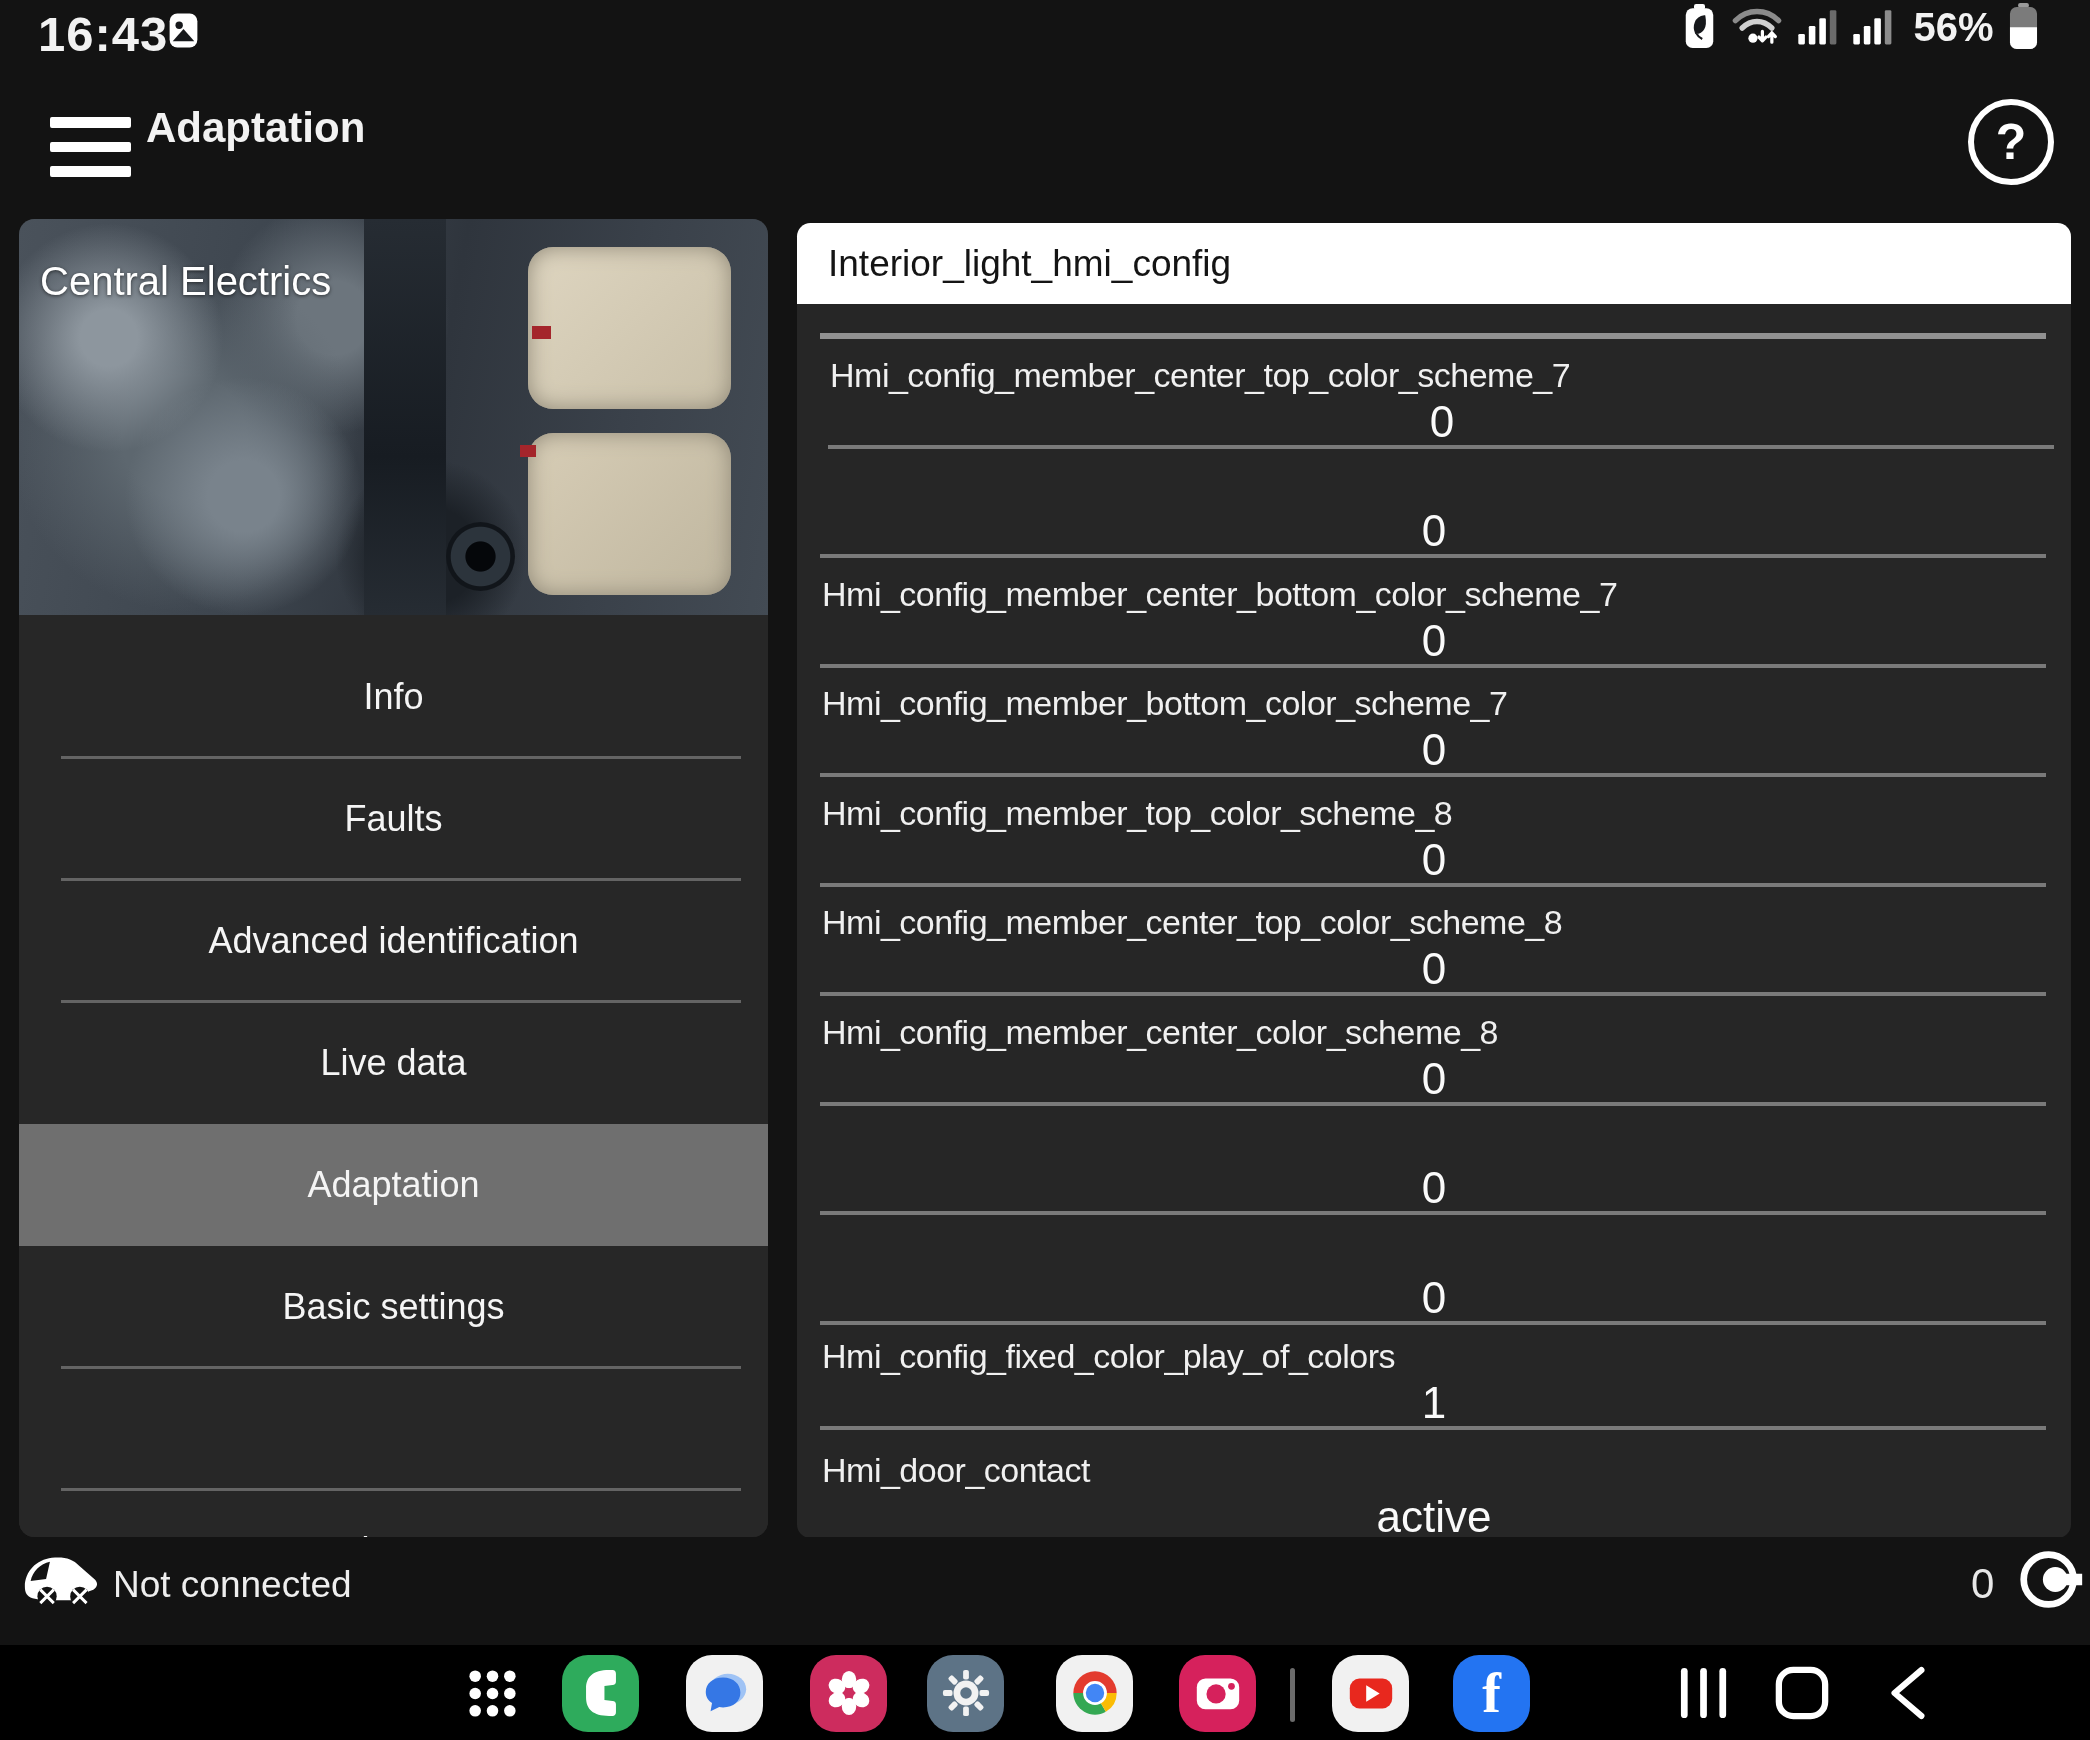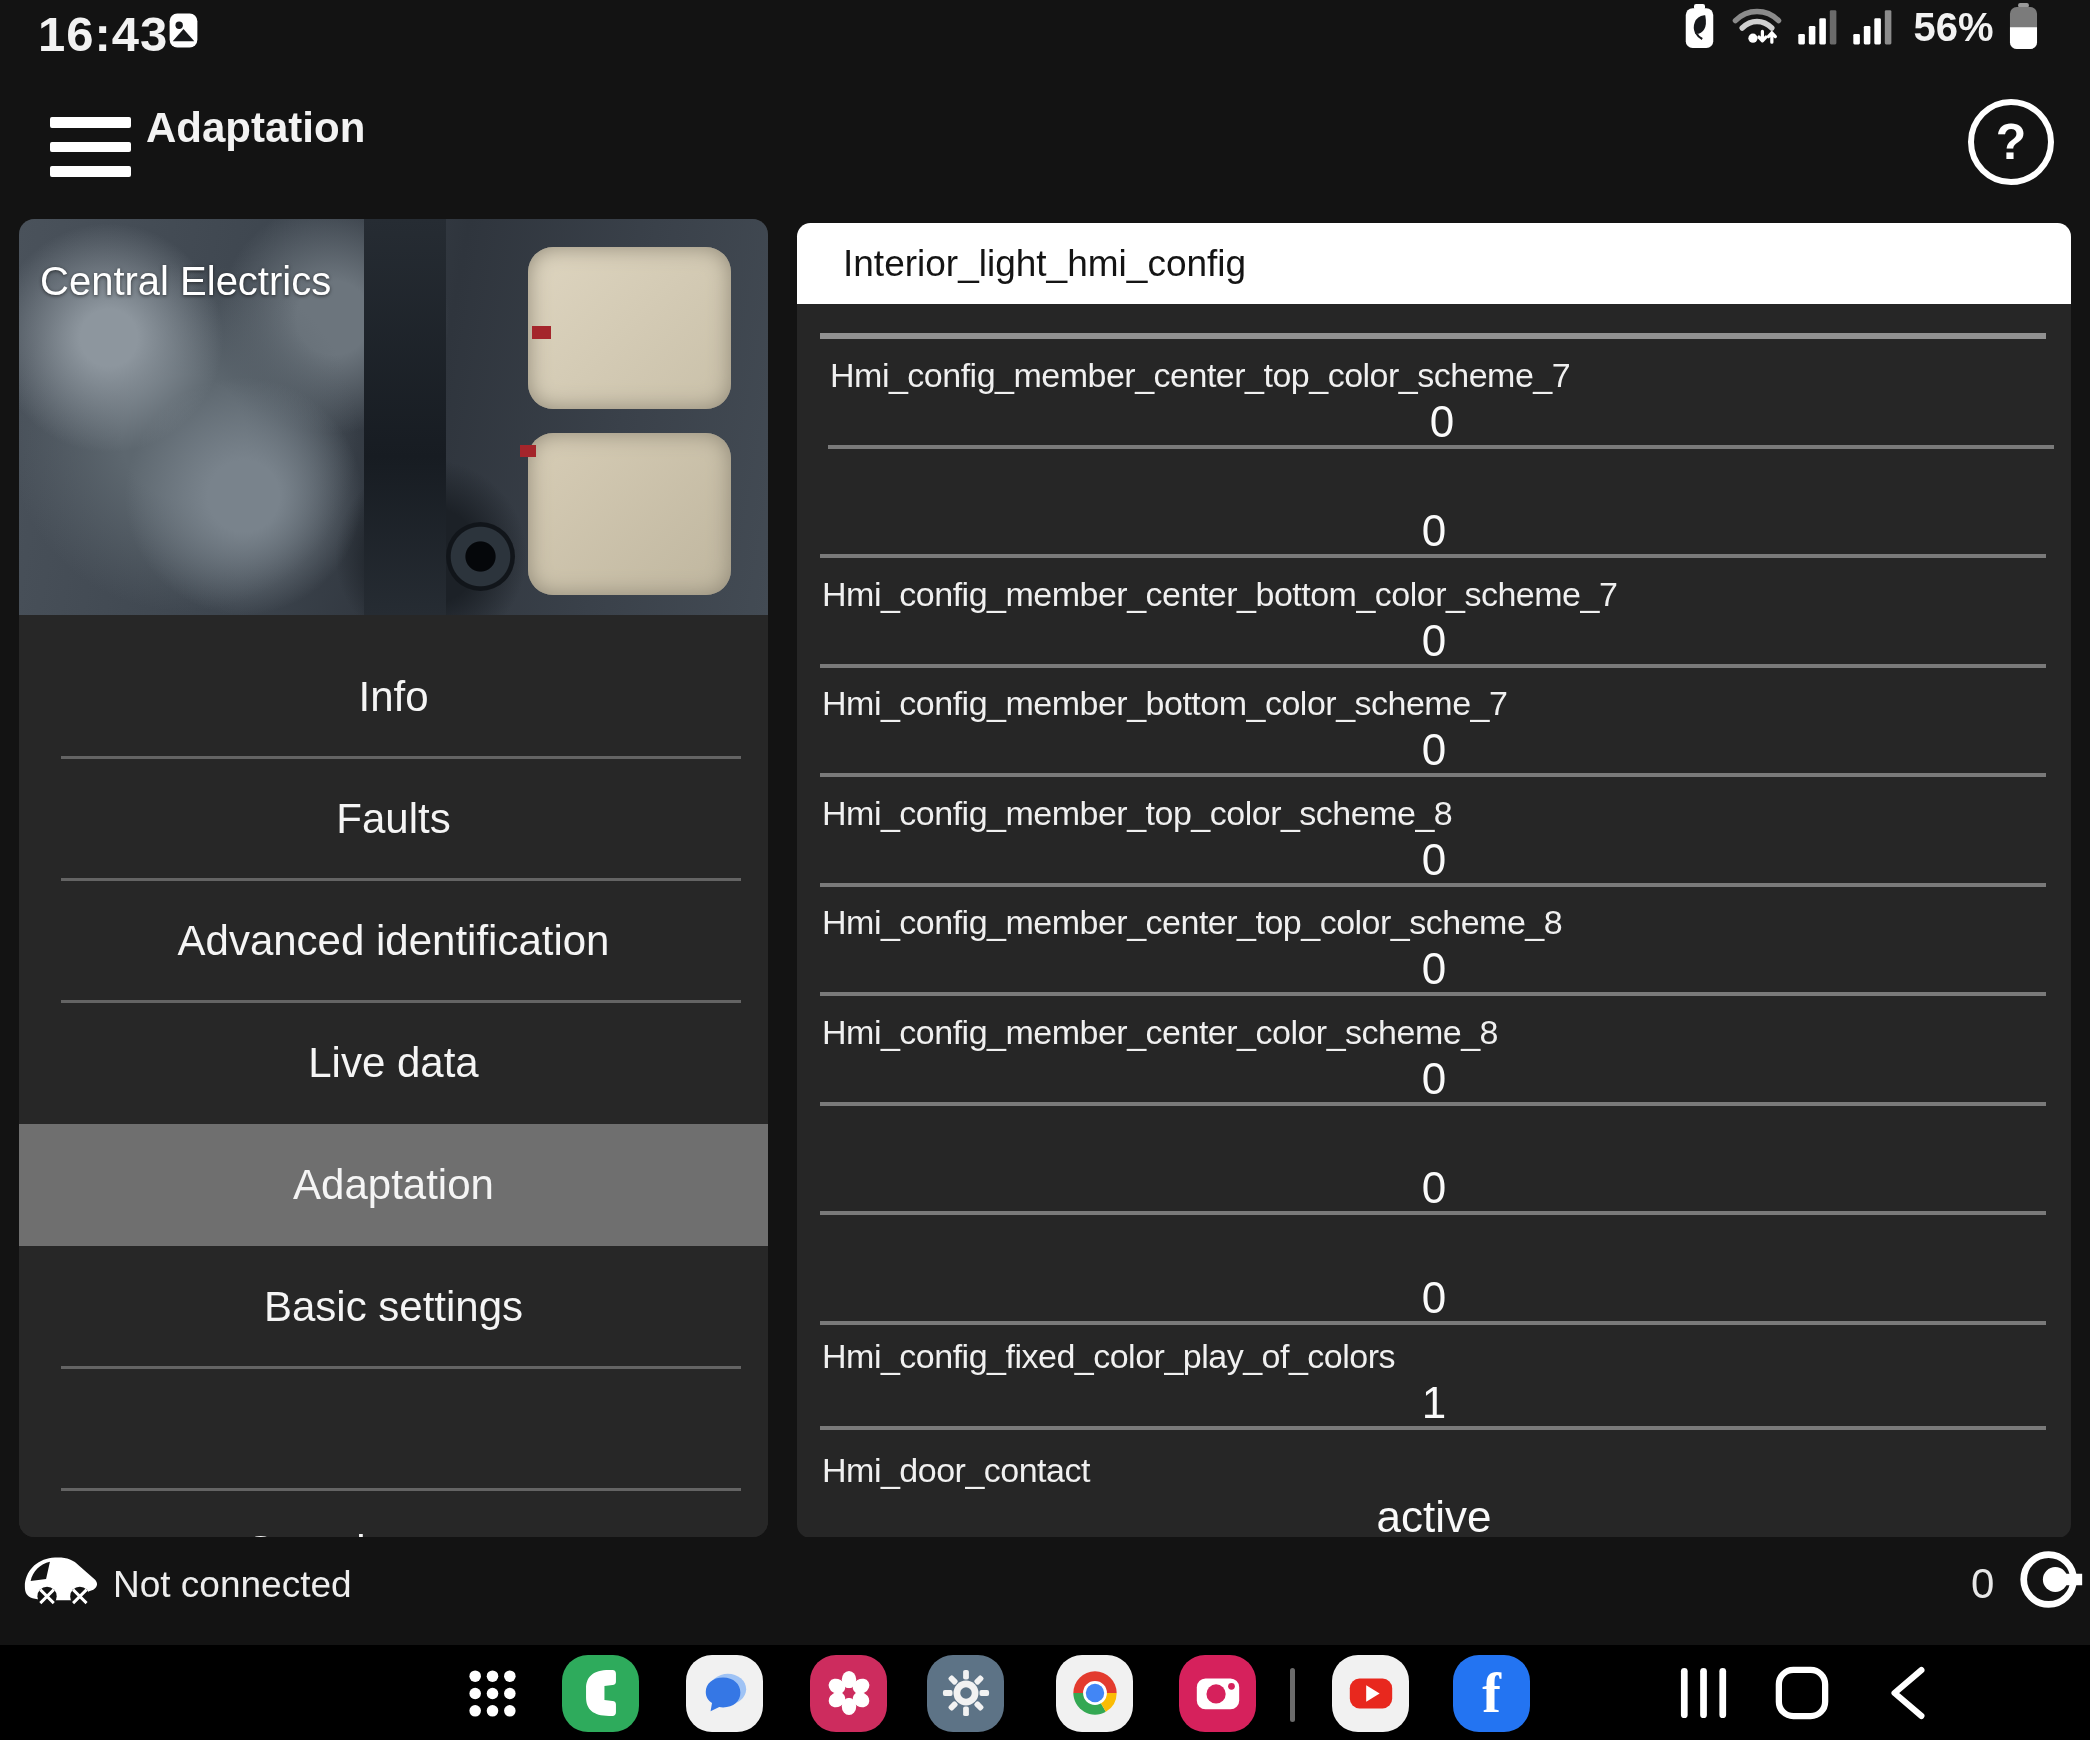--- a/index.html
+++ b/index.html
@@ -31,27 +31,27 @@
        linear-gradient(100deg,#4a525b 0%,#3d454e 35%,#2f353d 55%,#3a414a 78%,#434b54 100%);}
   .photo .strip{position:absolute;left:46%;top:0;width:11%;height:100%;background:linear-gradient(180deg,#262c33,#171c22 60%,#262c33);}
   .photo .seat1{position:absolute;right:5%;top:7%;width:27%;height:41%;background:linear-gradient(135deg,#ded5c0,#c9c0a9);border-radius:25px;box-shadow:inset 0 0 21px #8f8877;}
   .photo .seat2{position:absolute;right:5%;bottom:5%;width:27%;height:41%;background:linear-gradient(135deg,#d7cdb6,#bfb69f);border-radius:25px;box-shadow:inset 0 0 21px #8f8877;}
   .photo .speaker{position:absolute;left:57%;bottom:6%;width:69px;height:69px;border-radius:50%;background:radial-gradient(circle,#05070a 30%,#2c343c 32% 60%,#11151a 62%);}
   .photo .red1{position:absolute;right:29%;top:27%;width:19px;height:13.4px;background:#a4252b;}
   .photo .red2{position:absolute;right:31%;bottom:40%;width:15.4px;height:11.5px;background:#a4252b;}
   .module-name{position:absolute;left:21px;top:40px;font-size:40px;color:#fff;text-shadow:0 1px 3.8px rgba(0,0,0,.6);}
   .menu{position:absolute;left:0;top:396px;width:100%;bottom:0;background:#272727;}
   .menu-item{position:absolute;left:0;width:100%;height:122px;display:flex;align-items:center;justify-content:center;
-             font-size:42px;color:#f5f5f5;cursor:pointer;}
+             font-size:36px;color:#f5f5f5;cursor:pointer;}
   .menu-item.selected{background:#6f6f6f;}
   .menu-div{position:absolute;left:42px;right:27px;height:2.9px;background:#646464;}
   
   .chan-header{position:absolute;left:797px;top:223px;width:1274px;height:81px;background:#ffffff;border-radius:13.4px 13.4px 0 0;
                display:flex;align-items:center;cursor:pointer;}
-  .chan-header .txt{margin-left:46px;font-size:37px;color:#141414;}
+  .chan-header .txt{margin-left:31px;font-size:37px;color:#141414;}
   .param-panel{position:absolute;left:797px;top:304px;width:1274px;height:1234px;background:#262626;border-radius:0 0 13.4px 13.4px;overflow:hidden;}
   .top-div{position:absolute;left:23px;right:25px;top:29px;height:5.8px;background:#919191;}
   .param-row{position:absolute;left:0;width:100%;height:110px;cursor:pointer;}
   .param-row .pname{position:absolute;left:25px;top:17.3px;font-size:34px;color:#f0f0f0;letter-spacing:-0.5px;white-space:nowrap;}
   .param-row .pval{position:absolute;left:0;width:100%;top:58px;text-align:center;font-size:44px;color:#fafafa;}
   .param-row .pdiv{position:absolute;left:23px;right:25px;bottom:0;height:3.8px;background:#7a7a7a;}
   
   .connbar{position:absolute;left:0;top:1537px;width:100%;height:108px;background:#131313;}
   .conn-car{position:absolute;left:21px;top:13.4px;}
   .conn-text{position:absolute;left:113px;top:27px;font-size:37px;color:#eeeeee;}

